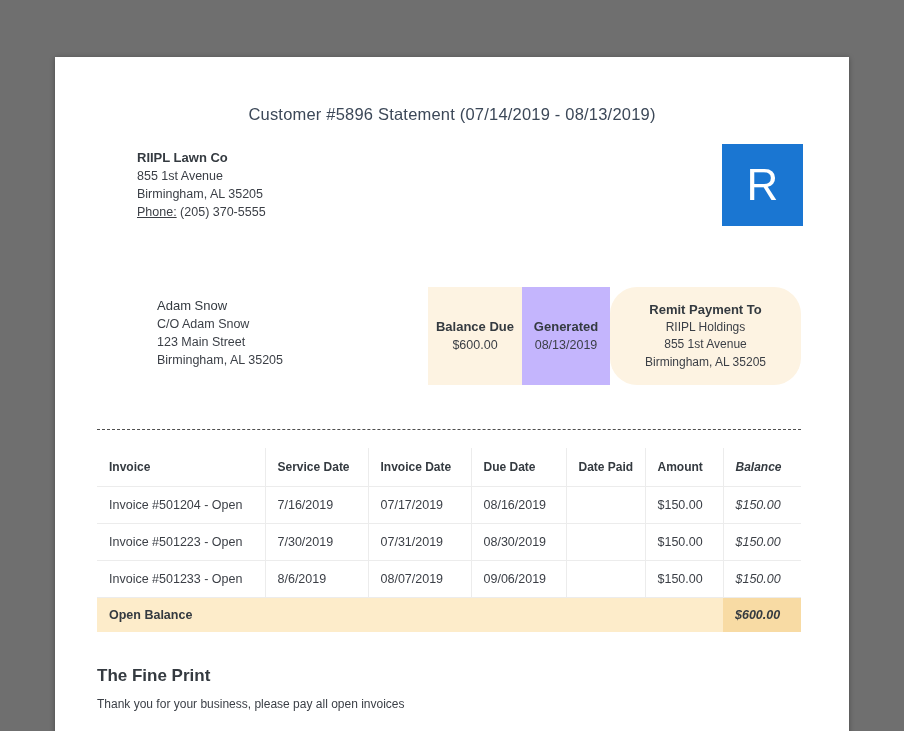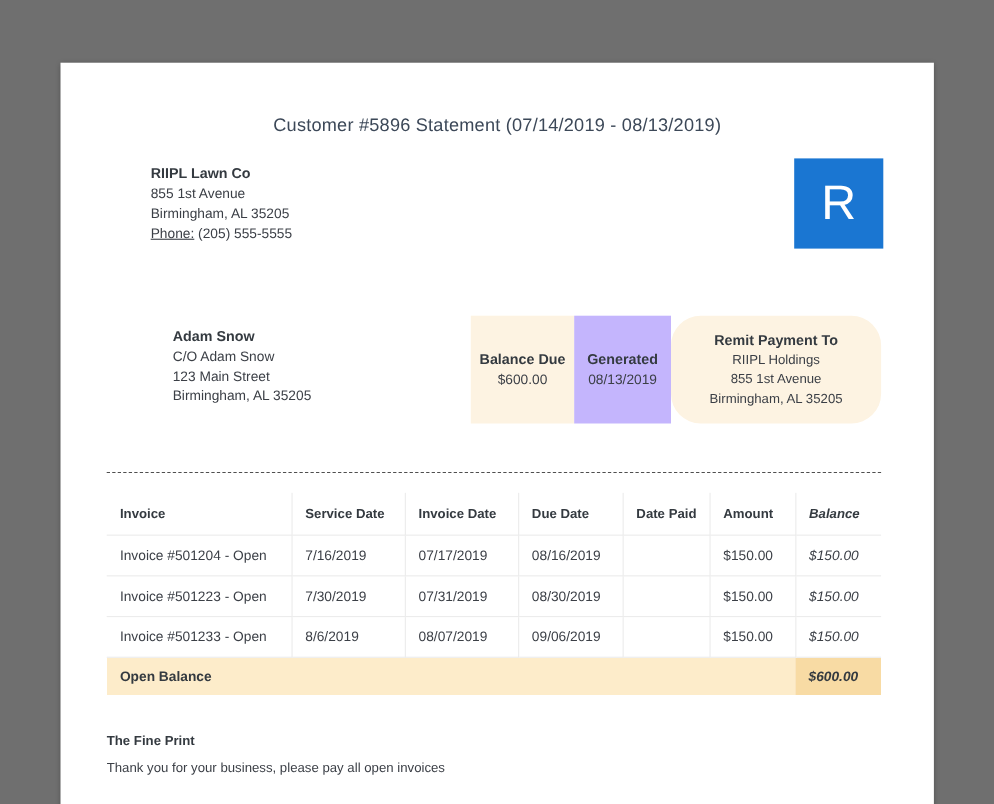--- a/index.html
+++ b/index.html
@@ -47,21 +47,21 @@
     font-weight: 400;
   }
   .bill-row {
     display: flex;
     justify-content: space-between;
     align-items: flex-start;
     margin-top: 61px;
     padding: 0 48px 0 102px;
   }
   .customer { font-size: 12.5px; line-height: 18px; margin-top: 10px; }
-  .customer-name { font-weight: bold; font-size: 13px; color: #343a40; }
+  .customer-name { font-weight: normal; font-size: 13px; color: #343a40; }
   .summary { display: flex; }
   .box {
     height: 98px;
     display: flex; flex-direction: column;
     justify-content: center; align-items: center;
     text-align: center;
     font-size: 12.5px; line-height: 18px;
     padding: 0 4px;
   }
   .box-label { font-weight: bold; font-size: 13px; color: #343a40; }
@@ -104,36 +104,36 @@
   .invoice-table td:last-child { border-right: none; font-style: italic; }
   .invoice-table tfoot td {
     border: none;
     font-weight: bold;
     color: #343a40;
     background: #fdecca;
     padding: 10px 12px;
   }
   .invoice-table tfoot td.balance-cell { background: #f8dba4; }
   .fine-print { margin: 34px 48px 0 42px; }
-  .fine-print-title { font-weight: bold; font-size: 12px; color: #343a40; }
+  .fine-print-title { font-weight: bold; font-size: 17px; color: #343a40; }
   .fine-print-text { margin-top: 11px; font-size: 12px; color: #3b3f46; }
 </style>
 </head>
 <body>
 
 <div class="page">
 
   <h1 class="title">Customer #5896 Statement (07/14/2019 - 08/13/2019)</h1>
 
   <div class="company-row">
     <div class="company">
       <div class="company-name">RIIPL Lawn Co</div>
       <div>855 1st Avenue</div>
       <div>Birmingham, AL 35205</div>
-      <div><span class="underline">Phone:</span> <span>(205) 555-5555</span></div>
+      <div><span class="underline">Phone:</span> <span>(205) 370-5555</span></div>
     </div>
     <div class="logo">
       <span>R</span>
     </div>
   </div>
 
   <div class="bill-row">
     <div class="customer">
       <div class="customer-name">Adam Snow</div>
       <div>C/O Adam Snow</div>

